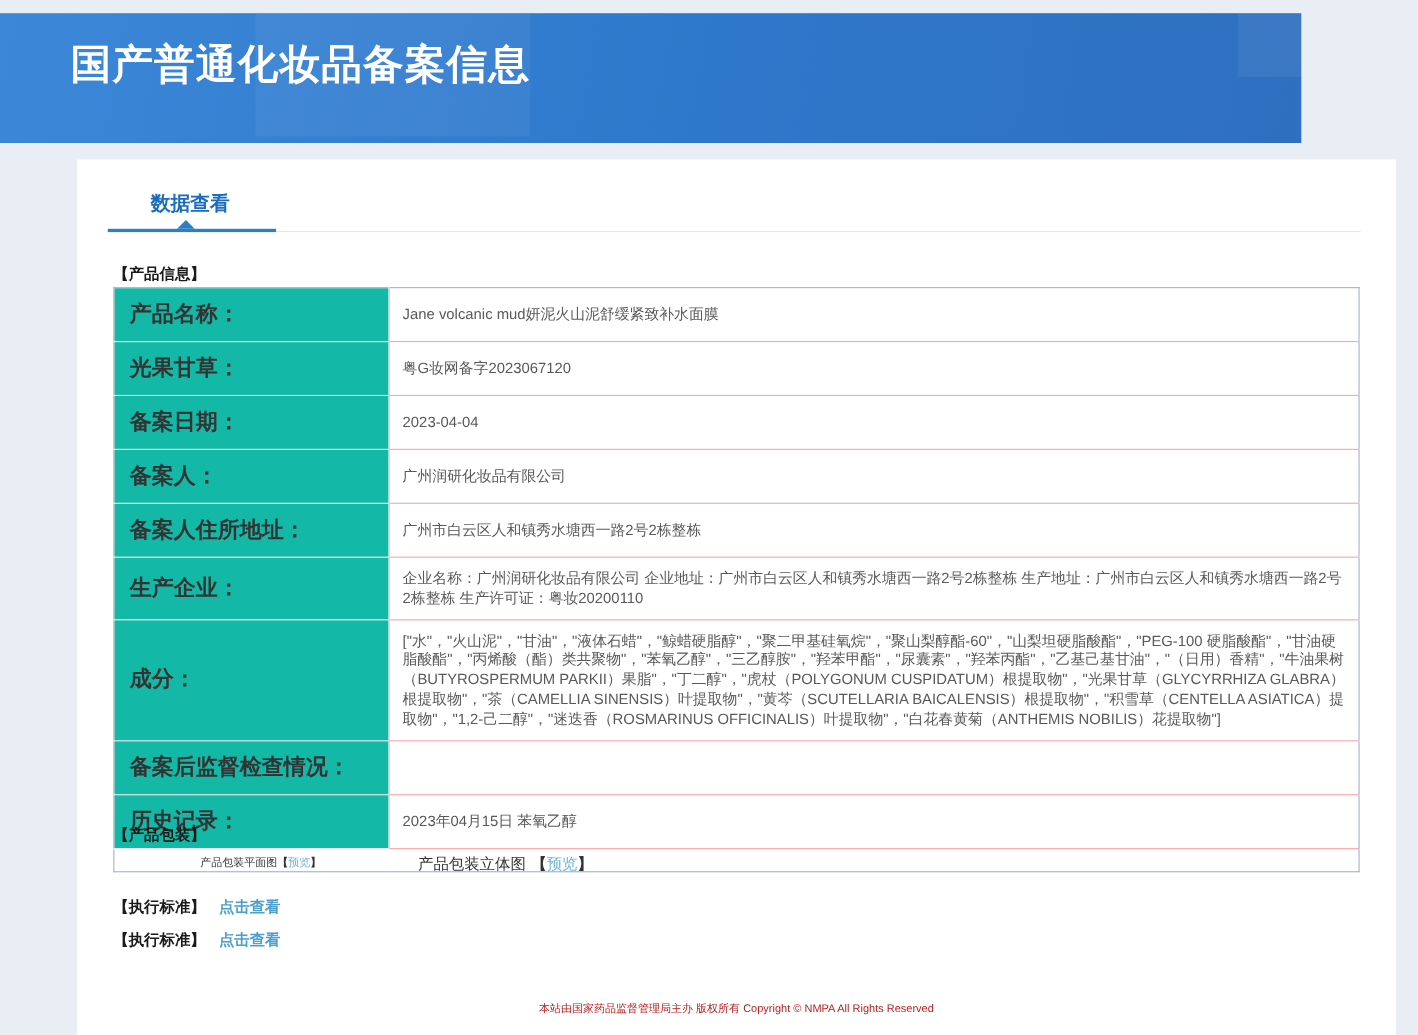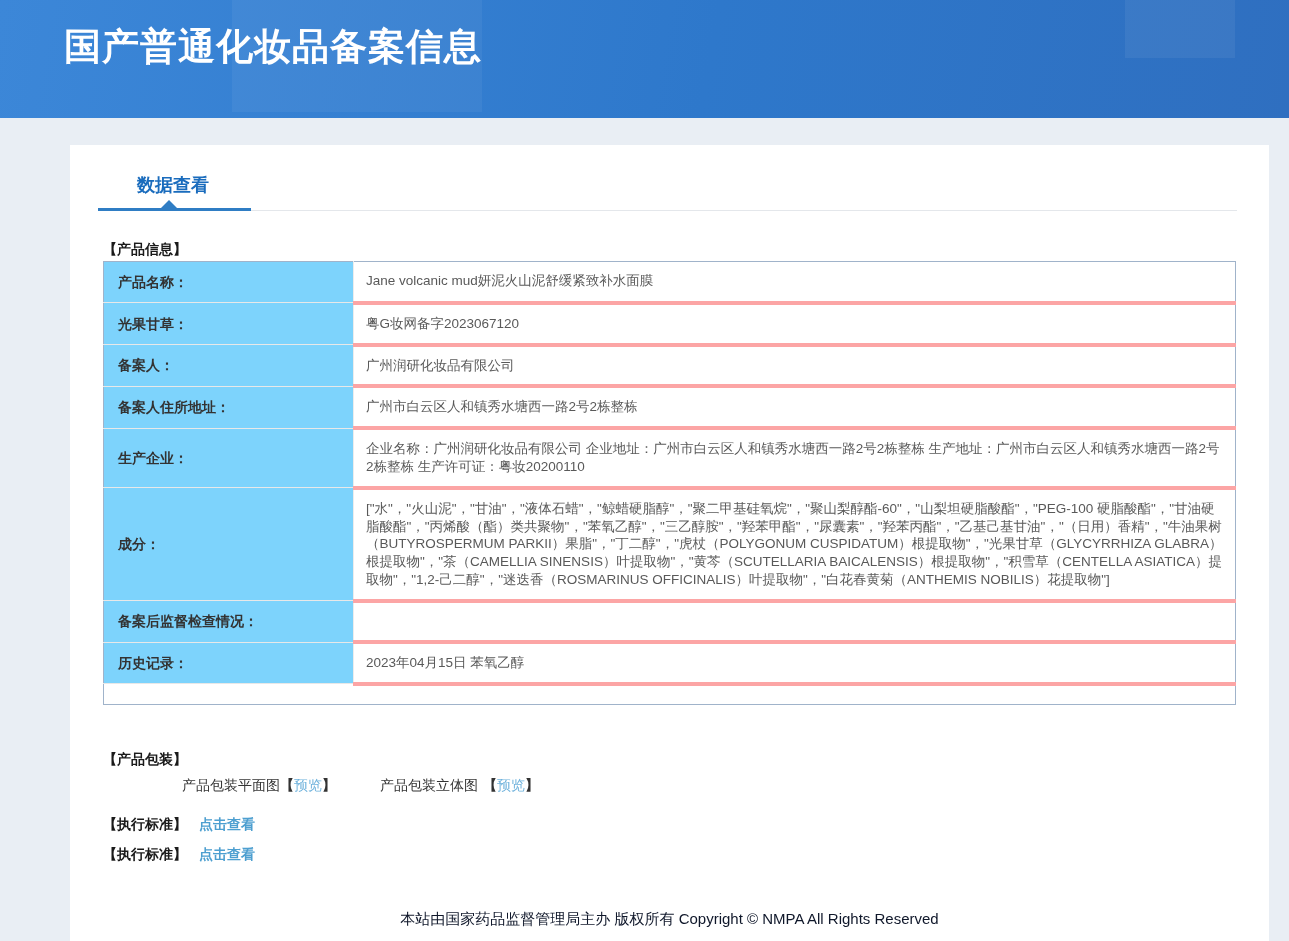--- a/index.html
+++ b/index.html
@@ -5,21 +5,21 @@
   * { margin:0; padding:0; box-sizing:border-box; }
   html,body { width:1289px; height:941px; }
   body {
     position:relative;
     background:#e9eef4;
     font-family:"Liberation Sans", sans-serif;
     overflow:hidden;
   }
   
   .header {
-    position:absolute; left:0; top:0; width:1289px; height:118px;
+    position:absolute; left:0; top:12px; width:1183px; height:118px;
     background:linear-gradient(100deg,#3c87d8 0%, #2e78cb 55%, #2f6fc0 100%);
     overflow:hidden;
   }
   .header-tex1 { position:absolute; left:232px; top:0; width:250px; height:112px; background:rgba(255,255,255,0.05); }
   .header-tex2 { position:absolute; left:1125px; top:0; width:110px; height:58px; background:rgba(255,255,255,0.06); }
   .header-title {
     position:absolute; left:64px; top:22px;
     font-size:37px; font-weight:bold; color:#ffffff; letter-spacing:1px;
   }
   
@@ -47,43 +47,43 @@
   .st-standard  { top:671px; }
   .st-efficacy  { top:701px; }
   
   .info-table {
     position:absolute; left:33px; top:116px; width:1133px;
     display:table; border-collapse:collapse;
     border:1px solid #a0b3ca;
   }
   .tr { display:table-row; }
   .th {
-    display:table-cell; width:250px; background:#7dd3fc;
-    font-weight:bold; color:#333333; font-size:14px;
+    display:table-cell; width:250px; background:#14b8a6;
+    font-weight:bold; color:#333333; font-size:20px;
     padding:11px 10px 11px 14px; vertical-align:middle;
     border-bottom:1px solid #e8e8e8; border-right:1px solid #ececec;
     line-height:1.3;
   }
   .td {
     display:table-cell; color:#595959; font-size:13.5px;
     padding:10px 12px; vertical-align:middle; line-height:1.32;
-    border-bottom:4px solid #fca5a5;
+    border-bottom:1px solid #fca5a5;
   }
   .tr:last-child .th, .tr:last-child .td { border-bottom:none; }
   
-  .pack-flat   { position:absolute; left:112px; top:632px; font-size:14px; color:#333; }
+  .pack-flat   { position:absolute; left:112px; top:632px; font-size:10px; color:#333; }
   .pack-stereo { position:absolute; left:310px; top:632px; font-size:14px; color:#333; }
   .bracket { color:#333333; font-weight:bold; }
   .lightlink { color:#6fb2dc; text-decoration:none; cursor:pointer; }
   .stereo-gap { margin-left:5px; }
   .row-link { font-weight:bold; color:#4d9fd0; font-size:14px; margin-left:12px; cursor:pointer; }
   
   .footer {
     position:absolute; left:70px; top:910px; width:1199px;
-    text-align:center; font-size:15px; color:#0f172a;
+    text-align:center; font-size:10px; color:#b91c1c;
   }
 </style>
 </head>
 <body>
 
 <div class="header">
   <div class="header-tex1"></div>
   <div class="header-tex2"></div>
   <div class="header-title">国产普通化妆品备案信息</div>
 </div>
@@ -98,20 +98,24 @@
   <div class="section-title st-product">【产品信息】</div>
 
   <div class="info-table">
     <div class="tr">
       <div class="th">产品名称：</div>
       <div class="td">Jane volcanic mud妍泥火山泥舒缓紧致补水面膜</div>
     </div>
     <div class="tr">
       <div class="th">光果甘草：</div>
       <div class="td">粤G妆网备字2023067120</div>
+    </div>
+    <div class="tr">
+      <div class="th">备案日期：</div>
+      <div class="td">2023-04-04</div>
     </div>
     <div class="tr">
       <div class="th">备案人：</div>
       <div class="td">广州润研化妆品有限公司</div>
     </div>
     <div class="tr">
       <div class="th">备案人住所地址：</div>
       <div class="td">广州市白云区人和镇秀水塘西一路2号2栋整栋</div>
     </div>
     <div class="tr">

